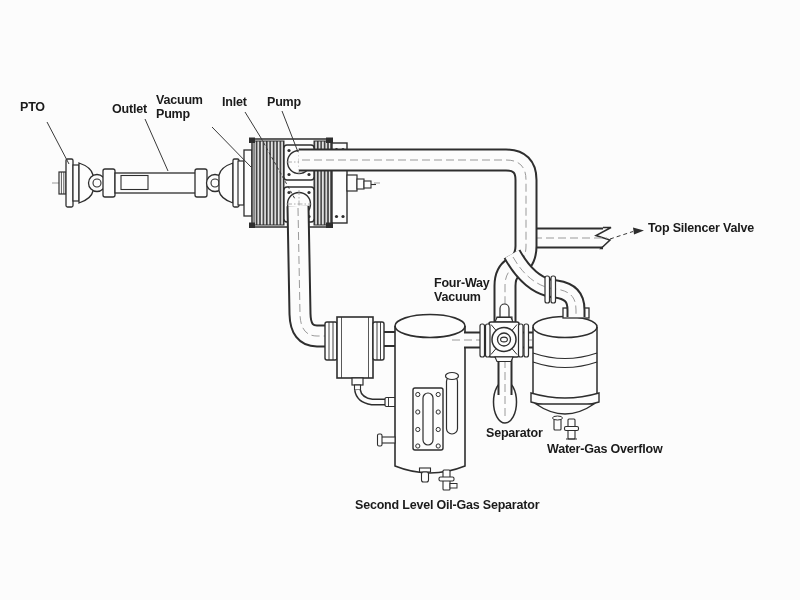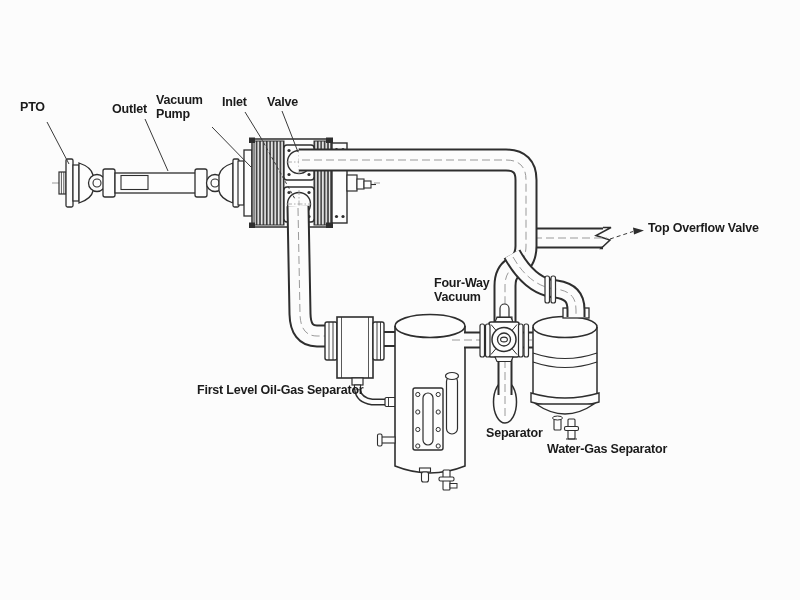--- a/index.html
+++ b/index.html
@@ -225,19 +225,19 @@
     <path class="leader" d="M 282,111 L 298,152"></path>
     <path class="leader" d="M 610,239 L 633,231.5" stroke-dasharray="4 3"></path>
     <polygon points="633,227.5 644,230.5 634,234.5" fill="#2e2e2e"></polygon>
   </g>
 </svg>
 
 <div class="label" style="left:20px;top:101px">PTO</div>
 <div class="label" style="left:112px;top:103px">Outlet</div>
 <div class="label wrap" style="left:156px;top:94px;width:64px">Vacuum Pump</div>
 <div class="label" style="left:222px;top:96px">Inlet</div>
-<div class="label" style="left:267px;top:96px">Valve</div>
-<div class="label" style="left:648px;top:222px">Top Overflow Valve</div>
+<div class="label" style="left:267px;top:96px">Pump</div>
+<div class="label" style="left:648px;top:222px">Top Silencer Valve</div>
 <div class="label wrap" style="left:434px;top:277px;width:64px">Four-Way Vacuum</div>
-<div class="label" style="left:197px;top:384px">First Level Oil-Gas Separator</div>
 <div class="label" style="left:486px;top:427px">Separator</div>
-<div class="label" style="left:547px;top:443px">Water-Gas Separator</div>
+<div class="label" style="left:547px;top:443px">Water-Gas Overflow</div>
+<div class="label" style="left:355px;top:499px">Second Level Oil-Gas Separator</div>
 </div>
 
 </body></html>

